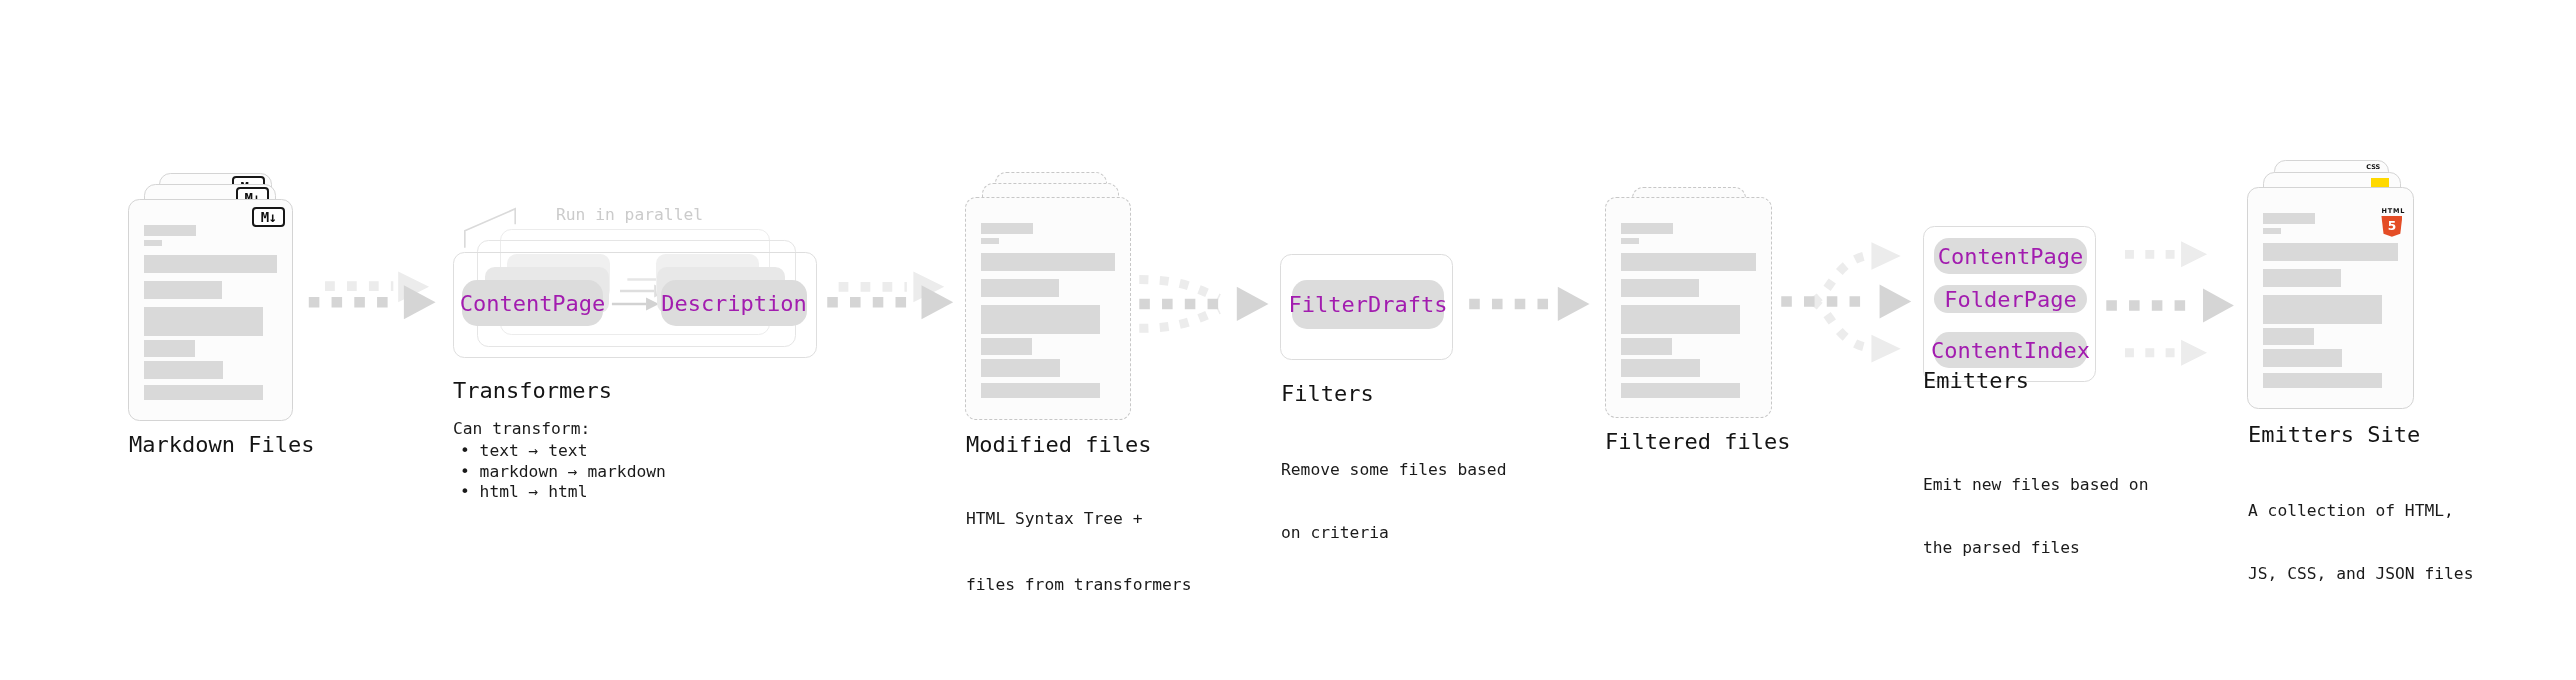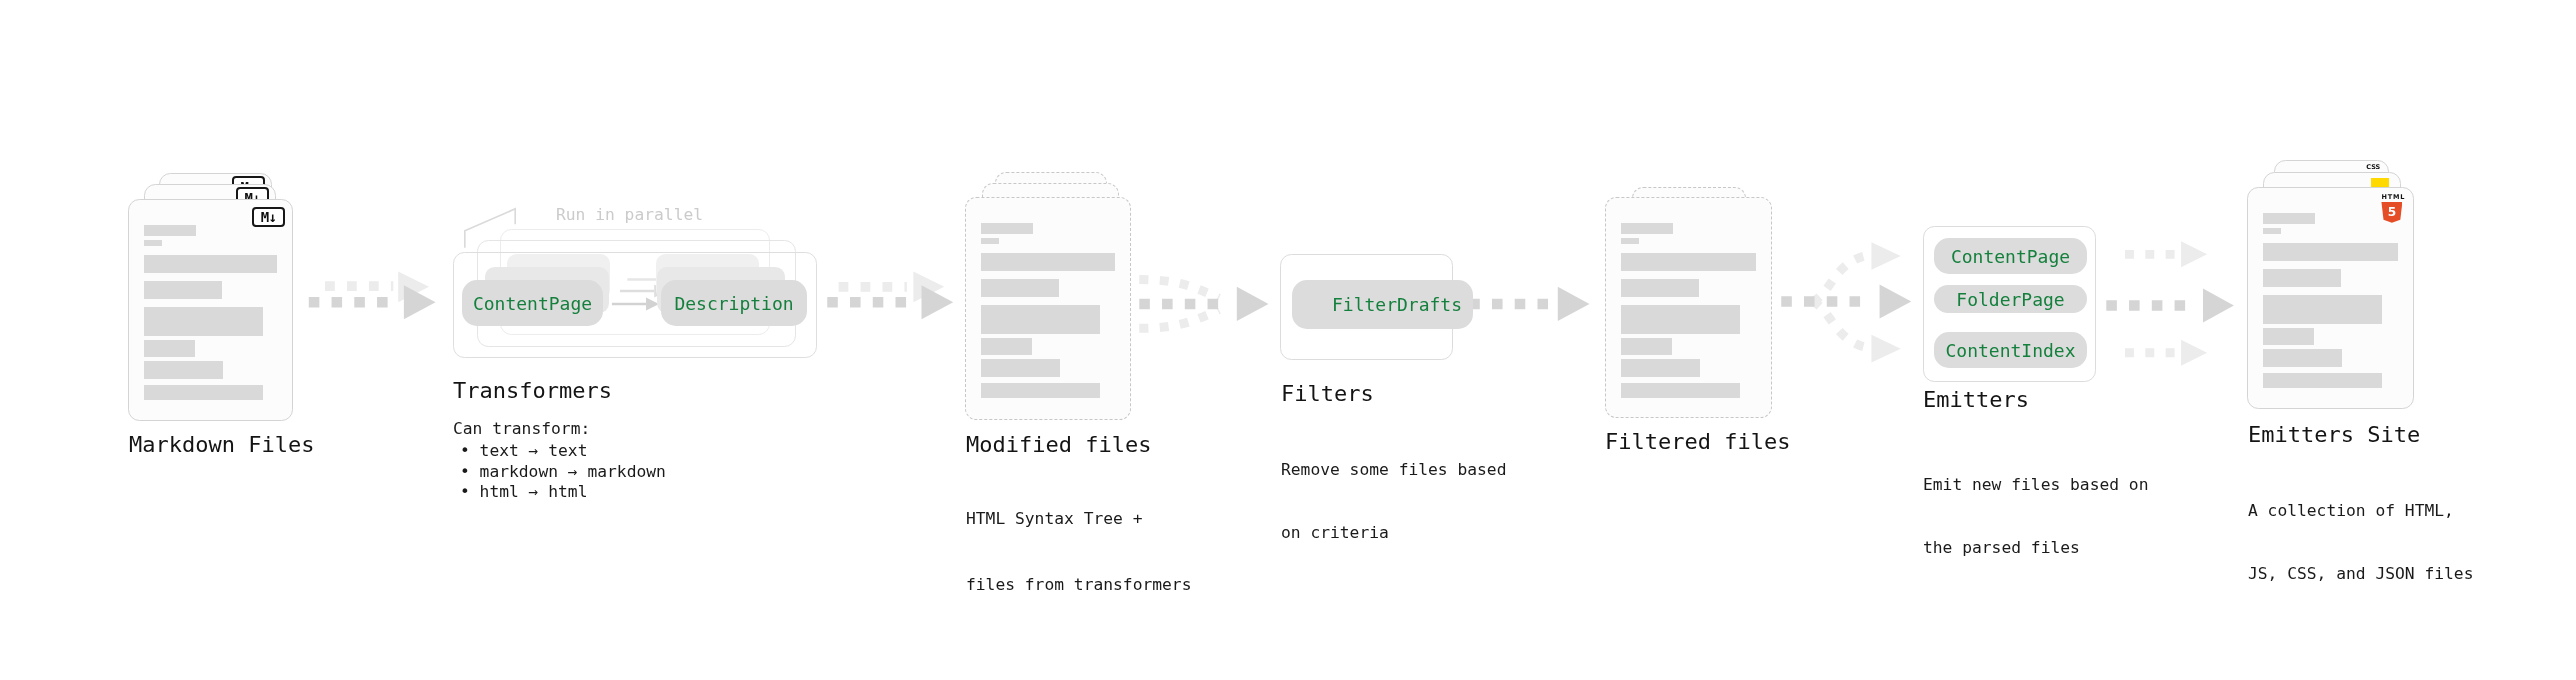--- a/index.html
+++ b/index.html
@@ -26,29 +26,29 @@
   
   .title{position:absolute;font-size:22px;line-height:24.4px;font-weight:500;color:#141414;white-space:pre;}
   .desc{position:absolute;font-size:16.3px;line-height:21px;color:#1a1a1a;white-space:pre;}
   .desc.lh27{line-height:22px;}
   .note{position:absolute;font-size:16.3px;color:#cbcbcb;white-space:pre;}
 
   
   .frame{position:absolute;border-radius:11.4px;border:1.6px solid #dcdcdc;background:transparent;box-sizing:border-box;}
   .frame.solidbg{background:#ffffff;}
   .graybox{position:absolute;background:#dcdcdc;border-radius:15px;display:flex;align-items:center;justify-content:center;
-           font-size:18px;color:#15803d;white-space:pre;}
+           font-size:22px;color:#a21caf;white-space:pre;}
   .ghost{position:absolute;border-radius:9.8px;}
 
   
   .md-icon{position:absolute;width:32.5px;height:20.3px;border:2.4px solid #171717;border-radius:4.1px;background:#ffffff;
            display:flex;align-items:center;justify-content:center;font-size:14px;font-weight:bold;letter-spacing:-0.8px;color:#111;box-sizing:border-box;}
   
   .html5-badge{position:absolute;width:21px;text-align:center;}
-  .html5-word{font-size:6.5px;line-height:7.3px;font-weight:bold;letter-spacing:0.8px;color:#111;font-family:"DejaVu Sans","Liberation Sans",sans-serif;}
+  .html5-word{font-size:6.5px;line-height:7.3px;font-weight:bold;letter-spacing:0.8px;color:#111;font-family:"DejaVu Sans","Liberation Sans",sans-serif;margin-top:14px;}
   .html5-shield{width:21px;height:21px;margin-top:0.8px;clip-path:polygon(0 0,100% 0,90% 86%,50% 100%,10% 86%);
                 color:#fff;font-size:12.2px;font-weight:bold;display:flex;align-items:center;justify-content:center;
                 font-family:"DejaVu Sans","Liberation Sans",sans-serif;}
   
   .js-badge{position:absolute;width:18px;height:16.3px;}
   
   .css-badge{position:absolute;width:18px;text-align:center;}
   .css-word{font-size:6.5px;line-height:7.3px;font-weight:bold;color:#111;font-family:"DejaVu Sans","Liberation Sans",sans-serif;}
   .css-bar{width:13px;height:2.4px;margin:0.8px auto 0;}
 </style>
@@ -177,21 +177,21 @@
     </div>
     <div class="title" style="left:966px;top:433px;">Modified files</div>
     <div class="desc lh27" style="left:966px;top:464px;">
       <div>HTML Syntax Tree +</div>
       <div>files from transformers</div>
     </div>
   </div>
 
   <div>
     <div class="frame solidbg" style="left:1280px;top:254px;width:173px;height:106px;"></div>
-    <div class="graybox" style="left:1292px;top:280px;width:152px;height:49px;padding-left:29px;">FilterDrafts</div>
+    <div class="graybox" style="left:1292px;top:280px;width:152px;height:49px;">FilterDrafts</div>
     <div class="title" style="left:1281px;top:382px;">Filters</div>
     <div class="desc" style="left:1281px;top:417px;">
       <div>Remove some files based</div>
       <div>on criteria</div>
     </div>
   </div>
 
   <div>
     <div class="card dashed" style="left:1632px;top:187px;width:114px;height:73px;"></div>
     <div class="card dashed" style="left:1605px;top:197px;width:167px;height:221px;">
@@ -207,21 +207,21 @@
       </div>
     </div>
     <div class="title" style="left:1605px;top:430px;">Filtered files</div>
   </div>
 
   <div>
     <div class="frame solidbg" style="left:1923px;top:226px;width:173px;height:156px;"></div>
     <div class="graybox" style="left:1934px;top:238px;width:153px;height:36px;">ContentPage</div>
     <div class="graybox" style="left:1934px;top:285px;width:153px;height:28px;">FolderPage</div>
     <div class="graybox" style="left:1934px;top:332px;width:153px;height:36px;">ContentIndex</div>
-    <div class="title" style="left:1923px;top:388px;">Emitters</div>
+    <div class="title" style="left:1923px;top:369px;">Emitters</div>
     <div class="desc" style="left:1923px;top:432px;">
       <div>Emit new files based on</div>
       <div>the parsed files</div>
     </div>
   </div>
 
   <div>
     <div class="card" style="left:2274px;top:160px;width:115px;height:89px;">
       <div class="css-badge" style="right:5.7px;top:3.3px;">
         <div class="css-word">CSS</div>

